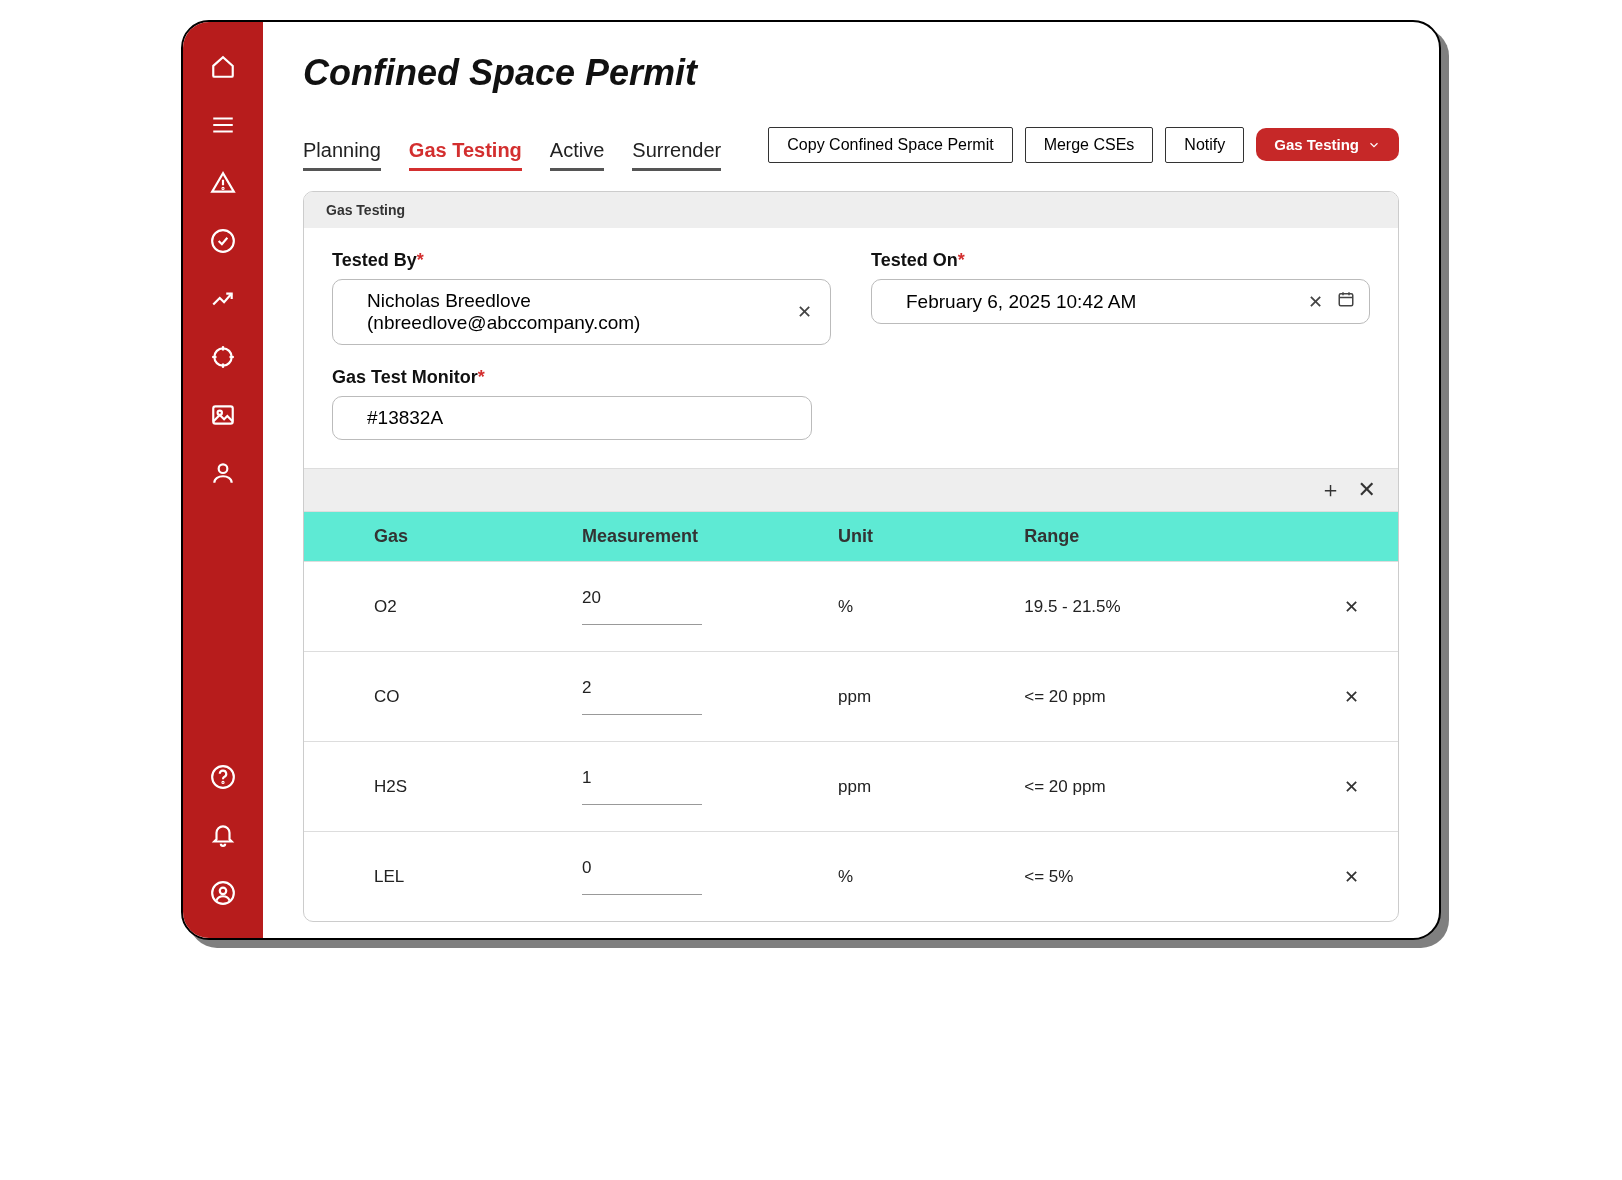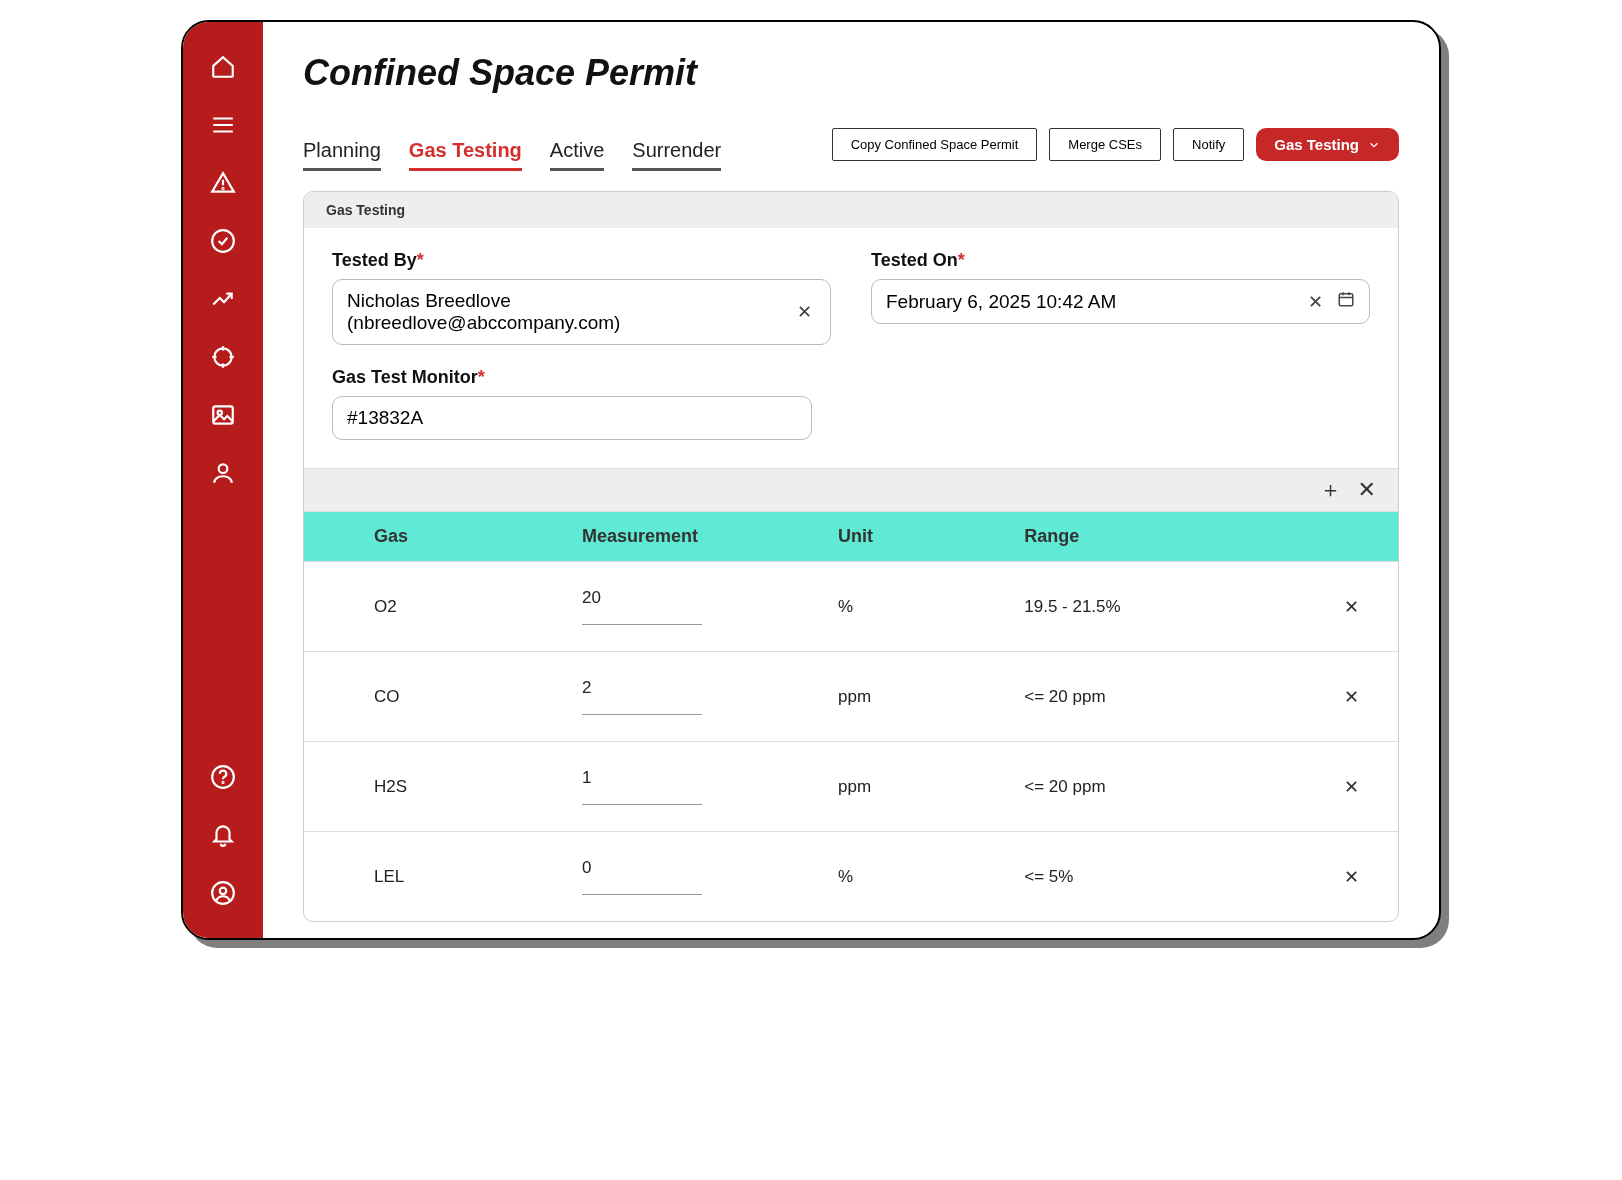--- a/index.html
+++ b/index.html
@@ -85,21 +85,21 @@
   .action-buttons {
     display: flex;
     gap: 12px;
     align-items: center;
   }
   .btn-outline {
     border: 1.5px solid #333;
     background: #fff;
     border-radius: 2px;
     padding: 8px 18px;
-    font-size: 13px;
+    font-size: 16px;
     cursor: pointer;
   }
   .btn-primary {
     background: #c62828;
     color: #fff;
     border: none;
     border-radius: 10px;
     padding: 8px 18px;
     font-size: 15px;
     font-weight: 600;
@@ -146,21 +146,21 @@
     border: 1px solid #bbb;
     border-radius: 10px;
     padding: 10px 14px;
     font-size: 19px;
     display: flex;
     align-items: center;
     justify-content: space-between;
     gap: 10px;
     background: #fff;
   }
-  .field-input .val { flex: 1; }
+  .field-input .val { flex: 1; margin-left: 20px; }
   .clear-x {
     font-size: 18px;
     color: #444;
     cursor: pointer;
     padding: 0 4px;
   }
   .cal-icon svg { stroke:#444; fill:none; stroke-width:2;}
   .table-toolbar {
     background: #eee;
     display: flex;

